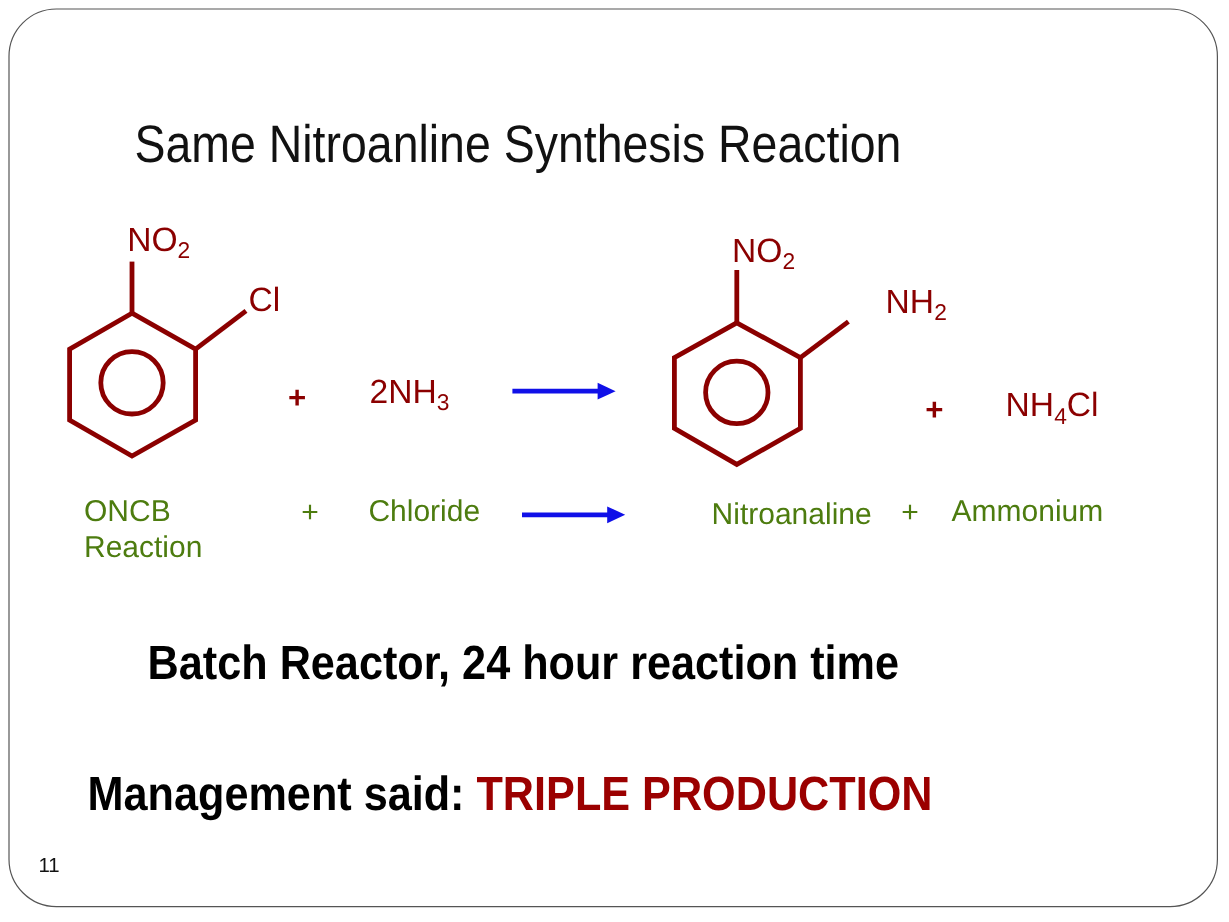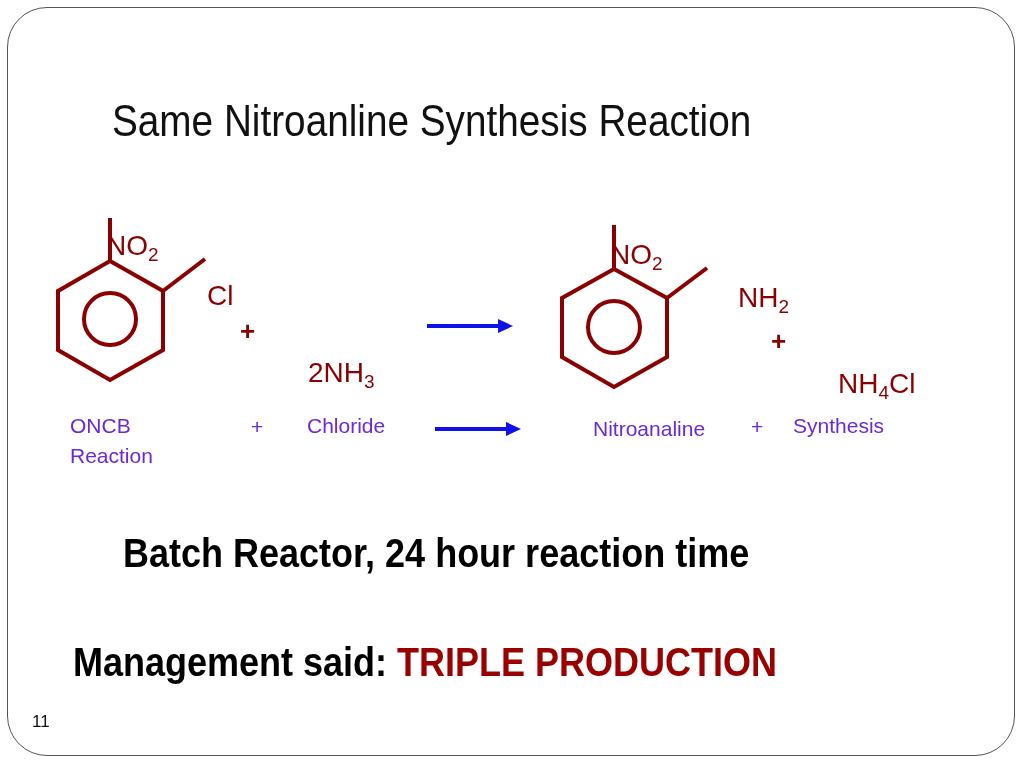--- a/index.html
+++ b/index.html
@@ -9,27 +9,27 @@
     position: absolute; left: 7px; top: 7px; width: 1008px; height: 749px;
     border: 1.5px solid #555555; border-radius: 40px; box-sizing: border-box;
     background: #ffffff;
   }
   .abs { position: absolute; white-space: nowrap; }
   .title {
     left: 112px; top: 96px; font-size: 44px; color: #111111;
     transform: scaleX(0.88); transform-origin: left top; letter-spacing: 0px;
   }
   .chem {
-    color: #8b0000; font-size: 28px; line-height: 1; margin-top: 46px;
+    color: #8b0000; font-size: 28px; line-height: 1;
   }
   .chem sub { font-size: 19px; vertical-align: -6px; line-height: 0; }
   .plus-red {
     color: #8b0000; font-size: 26px; font-weight: bold; line-height: 1;
   }
-  .label { color: #6d28d9; font-size: 21px; line-height: 30px; }
+  .label { color: #4d7c0f; font-size: 25px; line-height: 30px; }
   .headline {
     font-weight: bold; font-size: 40px; color: #000000; line-height: 1;
     transform: scaleX(0.9); transform-origin: left top;
   }
   .highlight { color: #9b0000; }
   .page-num { left: 32px; top: 712px; font-size: 17px; color: #111111; }
   svg.diagram { position: absolute; left: 0; top: 0; }
 </style>
 </head>
 <body>
@@ -80,19 +80,19 @@
 <div class="abs chem" style="left:838px; top:324px;text-align:right;"><span>NH</span><sub>4</sub><span>Cl</span></div>
 
 <div class="abs label" style="left:70px; top:411px;">
   <div>ONCB</div>
   <div>Reaction</div>
 </div>
 <div class="abs label" style="left:251px; top:412px;">+</div>
 <div class="abs label" style="left:307px; top:411px;">Chloride</div>
 <div class="abs label" style="left:593px; top:414px;">Nitroanaline</div>
 <div class="abs label" style="left:751px; top:412px;">+</div>
-<div class="abs label" style="left:793px; top:411px;">Synthesis</div>
+<div class="abs label" style="left:793px; top:411px;">Ammonium</div>
 
 <div class="abs headline" style="left:123px; top:533px;">Batch Reactor, 24 hour reaction time</div>
 
 <div class="abs headline" style="left:73px; top:642px;"><span>Management said: </span><span class="highlight">TRIPLE PRODUCTION</span></div>
 
 <div class="abs page-num">11</div>
 
 </body></html>

